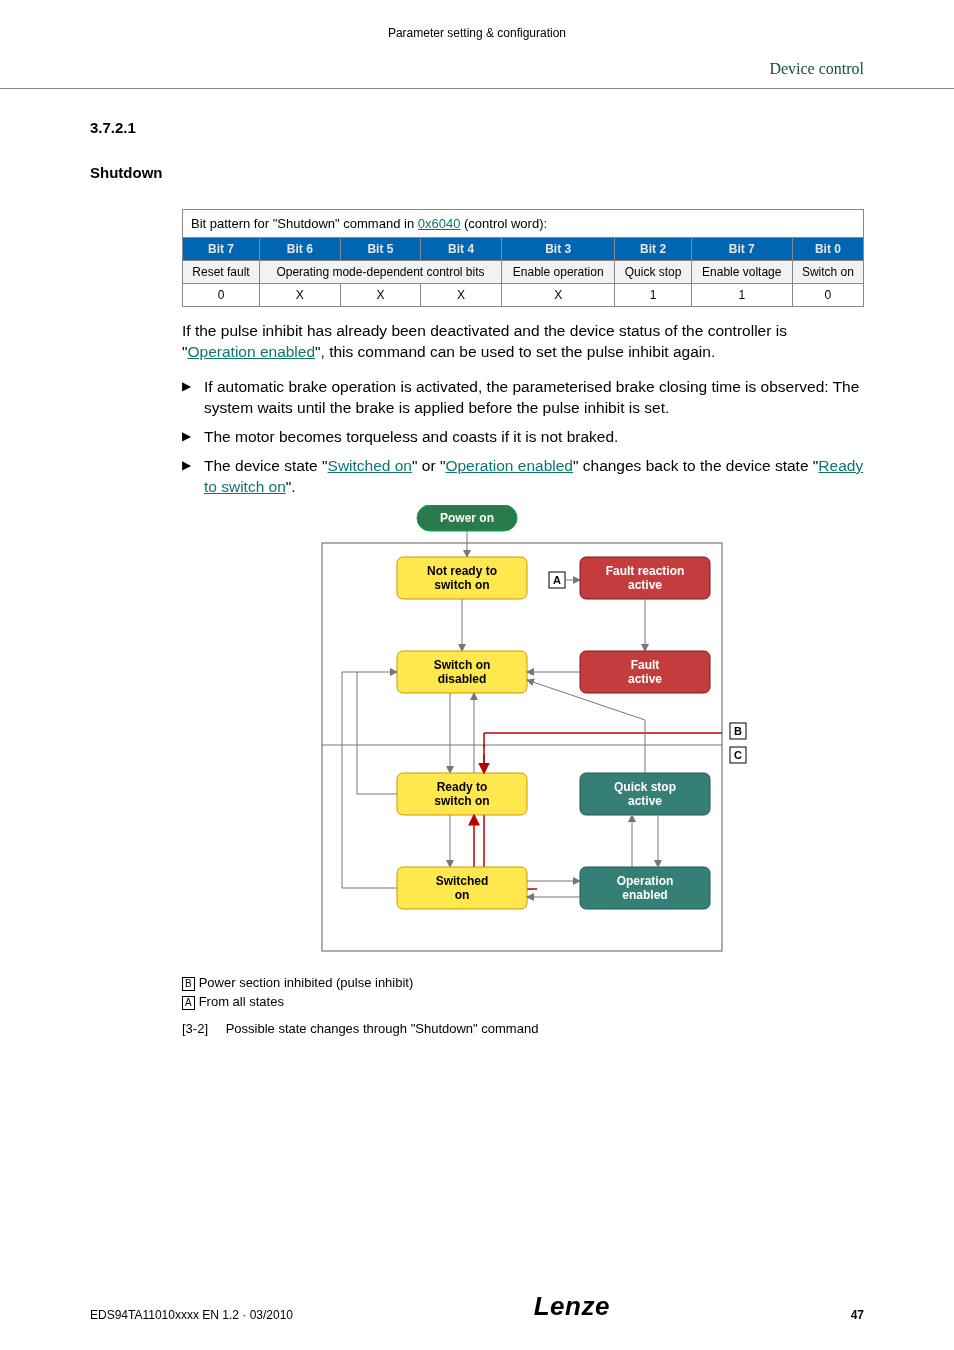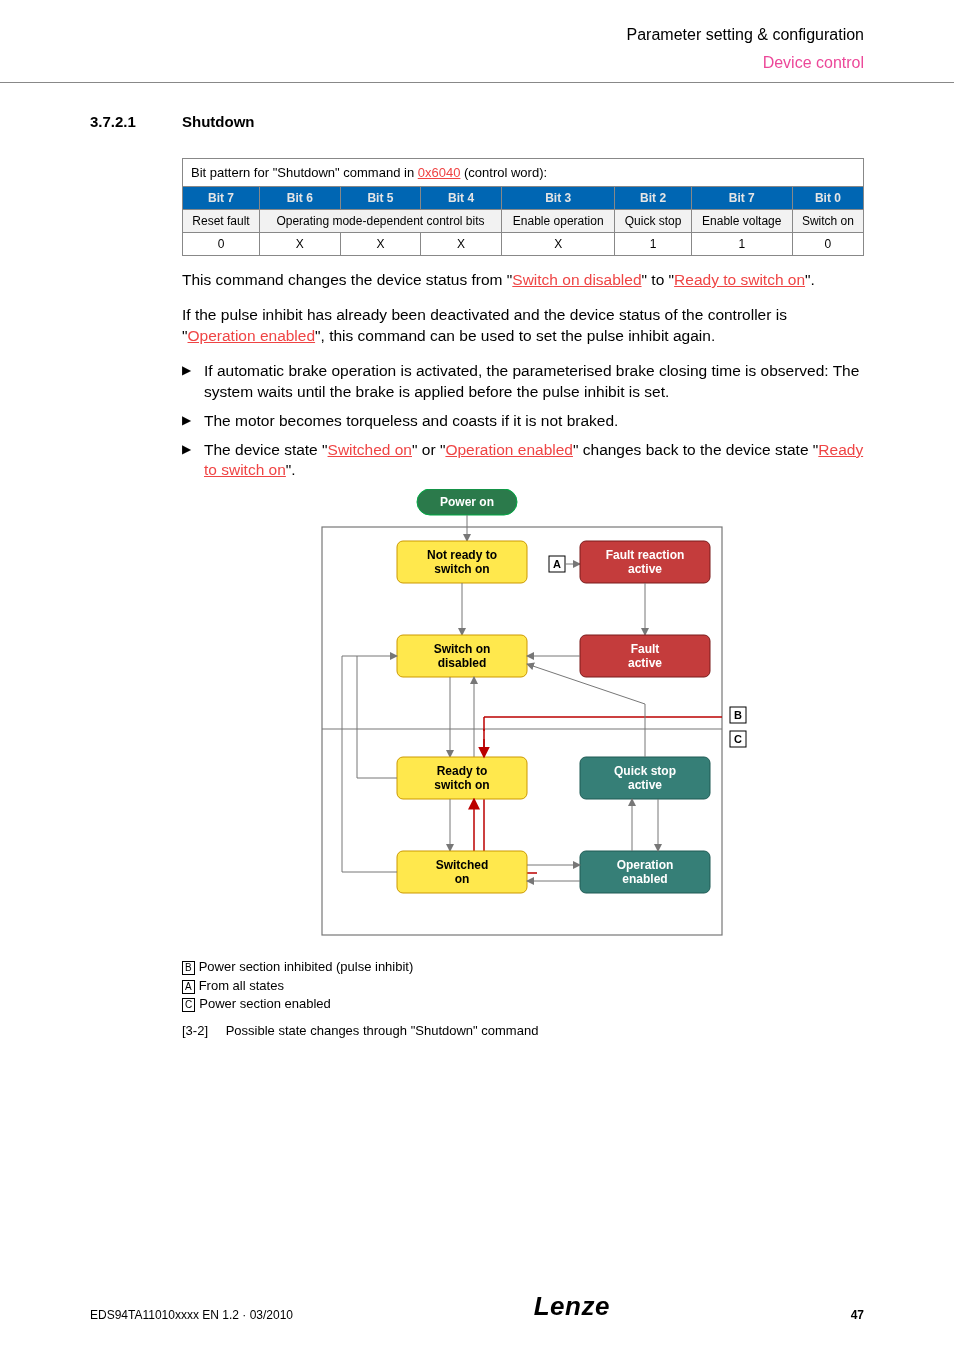--- a/index.html
+++ b/index.html
@@ -11,29 +11,30 @@
     height: 1350px;
     background: #fff;
     position: relative;
   }
   .header {
     padding: 24px 90px 10px 90px;
     border-bottom: 1.5px solid #888;
     text-align: right;
   }
   .header h1 { font-size: 21px; font-weight: 700; color: #000; }
-  .header .sub1 { font-size: 16px; color: #000; margin-top: 2px; }
-  .header .sub2 { font-size: 16px; color: #ec4899; margin-top: 10px; }
+  .header .sub1 { font-size: 12px; color: #000; margin-top: 2px; text-align: center; }
+  .header .sub2 { font-size: 16px; color: #14532d; margin-top: 20px; font-family: Liberation Serif, serif; }
   .content {
     padding: 30px 90px 0 90px;
   }
   .section {
     display: flex;
     gap: 28px;
     margin-bottom: 28px;
+    flex-direction: column;
   }
   .sec-num { font-weight: 700; font-size: 15px; width: 64px; }
   .sec-title { font-weight: 700; font-size: 15px; }
   .indent { margin-left: 92px; }
   .table-caption { font-size: 13px; padding: 6px 8px; border-top: 1px solid #888; border-left: 1px solid #888; border-right: 1px solid #888; background:#fff; }
   table.bits {
     border-collapse: collapse;
     width: 100%;
     font-size: 12px;
   }
@@ -45,21 +46,21 @@
     border: 1px solid #888;
     text-align: center;
   }
   table.bits td {
     background: #f2f2f2;
     padding: 4px 6px;
     border: 1px solid #888;
     text-align: center;
   }
   table.bits tr.valrow td { background: #fff; }
-  .link { color: #ef4444; text-decoration: underline; cursor: pointer; margin-top: 48px; }
+  .link { color: #0f766e; text-decoration: underline; cursor: pointer; margin-top: 48px; }
   .para { margin: 14px 0; font-size: 15.5px; line-height: 1.35; }
   ul.bullets { list-style: none; margin: 4px 0 4px 0; }
   ul.bullets li { position: relative; padding-left: 22px; margin: 8px 0; font-size: 15.5px; line-height: 1.35; }
   ul.bullets li::before { content: "▶"; position: absolute; left: 0; top: 1px; font-size: 12px; }
   .diagram-box {
     width: 100%;
     margin-top: 6px;
   }
   .legend { font-size: 13px; margin-top: 6px; line-height: 1.4; }
   .legend .tag { display: inline-block; border: 1px solid #000; font-size: 10px; padding: 0 2px; line-height: 12px; margin-right: 4px; font-family: Arial; }
@@ -124,23 +125,20 @@
         <td>X</td>
         <td>X</td>
         <td>X</td>
         <td>1</td>
         <td>1</td>
         <td>0</td>
       </tr>
     </tbody>
       </table>
 
-    <p class="para">
-      <span>This command changes the device status from "</span><span class="link">Switch on disabled</span><span>" to "</span><span class="link">Ready to switch on</span><span>".</span>
-    </p>
 
     <p class="para">
       <span>If the pulse inhibit has already been deactivated and the device status of the controller is "</span><span class="link">Operation enabled</span><span>", this command can be used to set the pulse inhibit again.</span>
     </p>
 
     <ul class="bullets">
       <li>If automatic brake operation is activated, the parameterised brake closing time is observed: The system waits until the brake is applied before the pulse inhibit is set.</li>
       <li>The motor becomes torqueless and coasts if it is not braked.</li>
       <li>
         <span>The device state "</span><span class="link">Switched on</span><span>" or "</span><span class="link">Operation enabled</span><span>" changes back to the device state "</span><span class="link">Ready to switch on</span><span>".</span>
@@ -234,21 +232,20 @@
         <line x1="476" y1="310" x2="476" y2="362" stroke="#777" marker-end="url(#arr)"></line>
 
         <path d="M215,383 L160,383 L160,167 L215,167" fill="none" stroke="#777" marker-end="url(#arr)"></path>
         <path d="M215,289 L175,289 L175,167" fill="none" stroke="#777"></path>
 
       </svg>
 
       <div class="legend">
         <div><span class="tag">B</span><span>Power section inhibited (pulse inhibit)</span></div>
         <div><span class="tag">A</span><span>From all states</span></div>
-        <div><span class="tag">C</span><span>Power section enabled</span></div>
       </div>
     </div>
 
     <div class="fig-caption">
       <span class="num">[3-2]</span>
       <span>Possible state changes through "Shutdown" command</span>
     </div>
 
   </div>
 </div>

